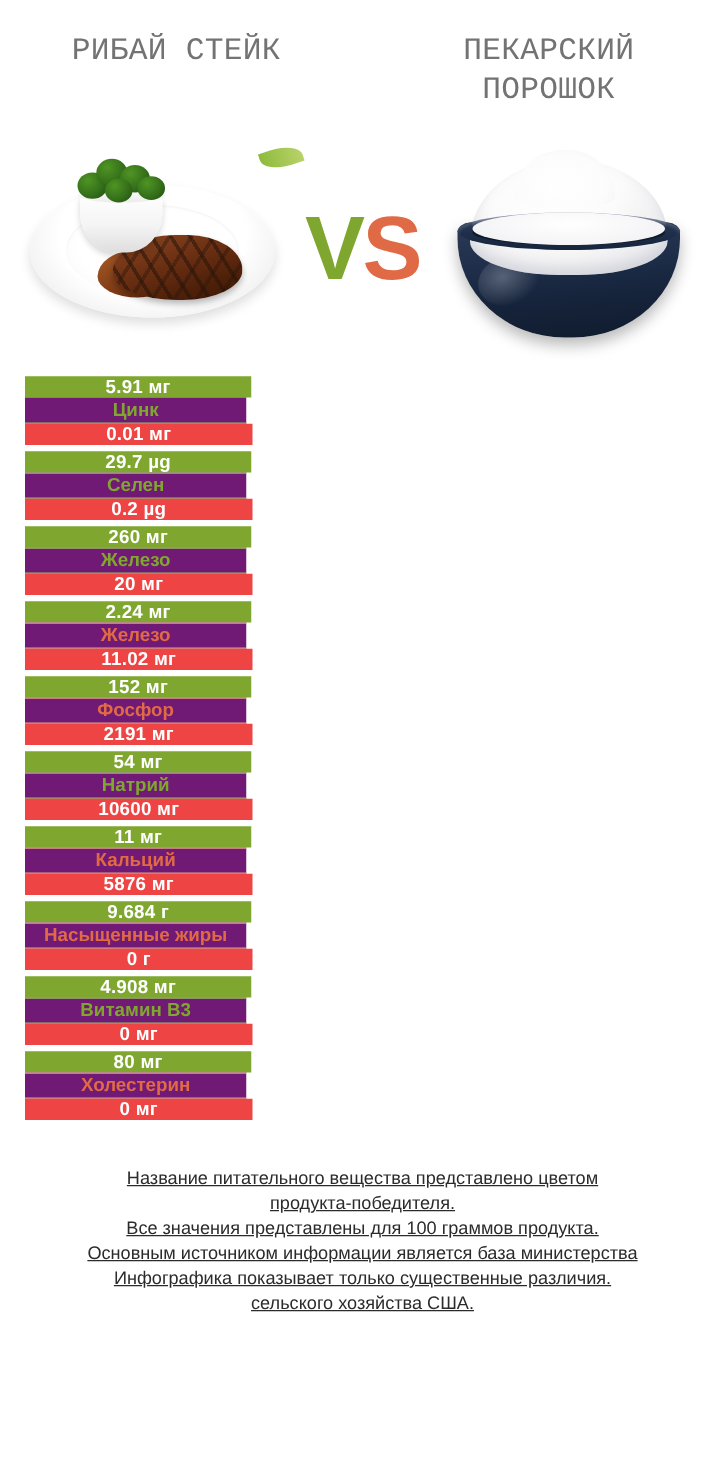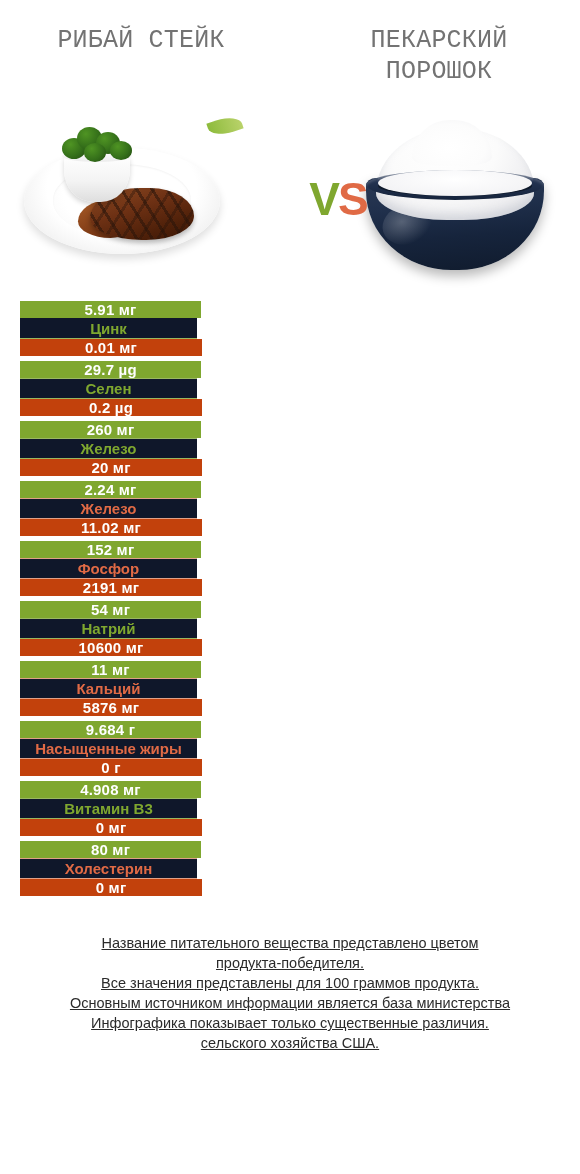--- a/index.html
+++ b/index.html
@@ -53,27 +53,26 @@
     width: 220px;
     height: 190px;
     position: relative;
   }
 
   .vs {
     position: absolute;
     left: 50%;
     top: 50%;
     transform: translate(-50%, -50%);
-    font-size: 46px;
+    font-size: 72px;
     font-weight: 700;
     letter-spacing: -2px;
     font-family: "Liberation Sans", "DejaVu Sans", sans-serif;
     white-space: nowrap;
     z-index: 5;
-    margin-left: 48px;
   }
   .vs .v { color: #7FA72F; }
   .vs .s { color: #E06A45; }
 
   
   .plate {
     position: absolute;
     left: 8px;
     top: 44px;
     width: 196px;
@@ -277,29 +276,29 @@
   .cell-left {
     width: 181px;
     background: #7FA72F;
     color: #ffffff;
     font-size: 15px;
     font-weight: 700;
     letter-spacing: 0.2px;
   }
   .cell-right {
     width: 182px;
-    background: #c2410c;
+    background: #ef4444;
     color: #ffffff;
     font-size: 15px;
     font-weight: 700;
     letter-spacing: 0.2px;
   }
   .cell-mid {
     width: 177px;
-    background: #0f172a;
+    background: #701a75;
     font-size: 15px;
     font-weight: 700;
     line-height: 1.28;
     padding: 0 6px;
     border-top: 1px solid transparent;
     border-bottom: 1px solid transparent;
   }
   .cell-mid.win-green {
     color: #7FA72F;
     border-top-color: #9ab860;

